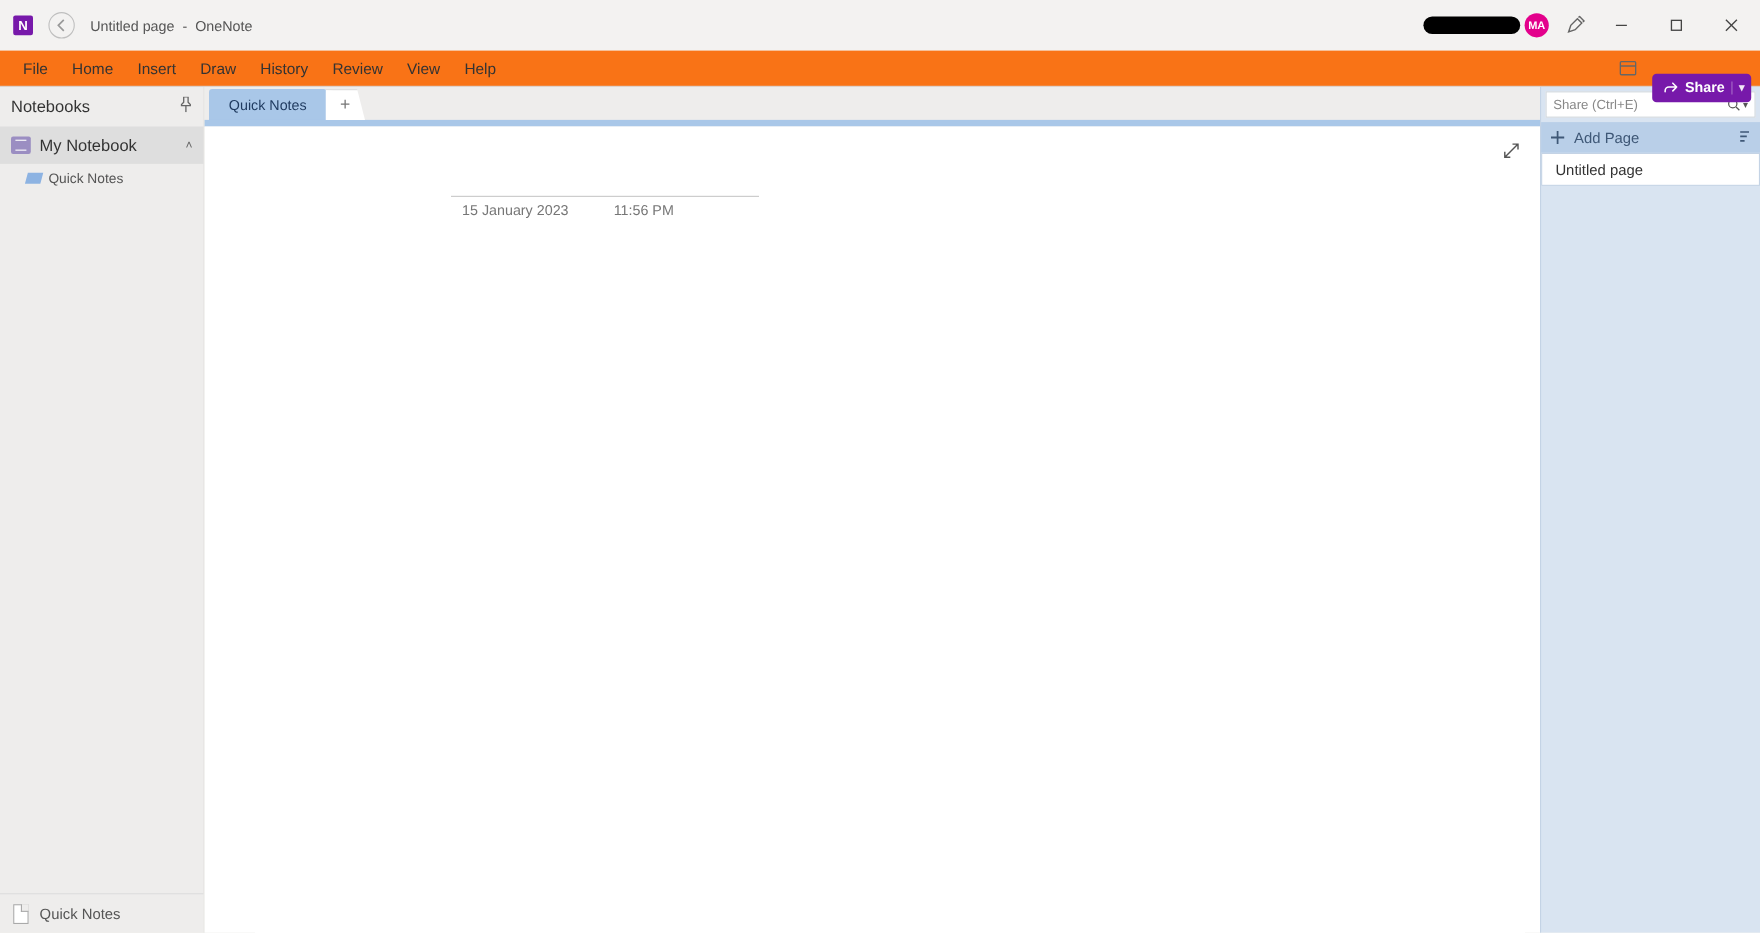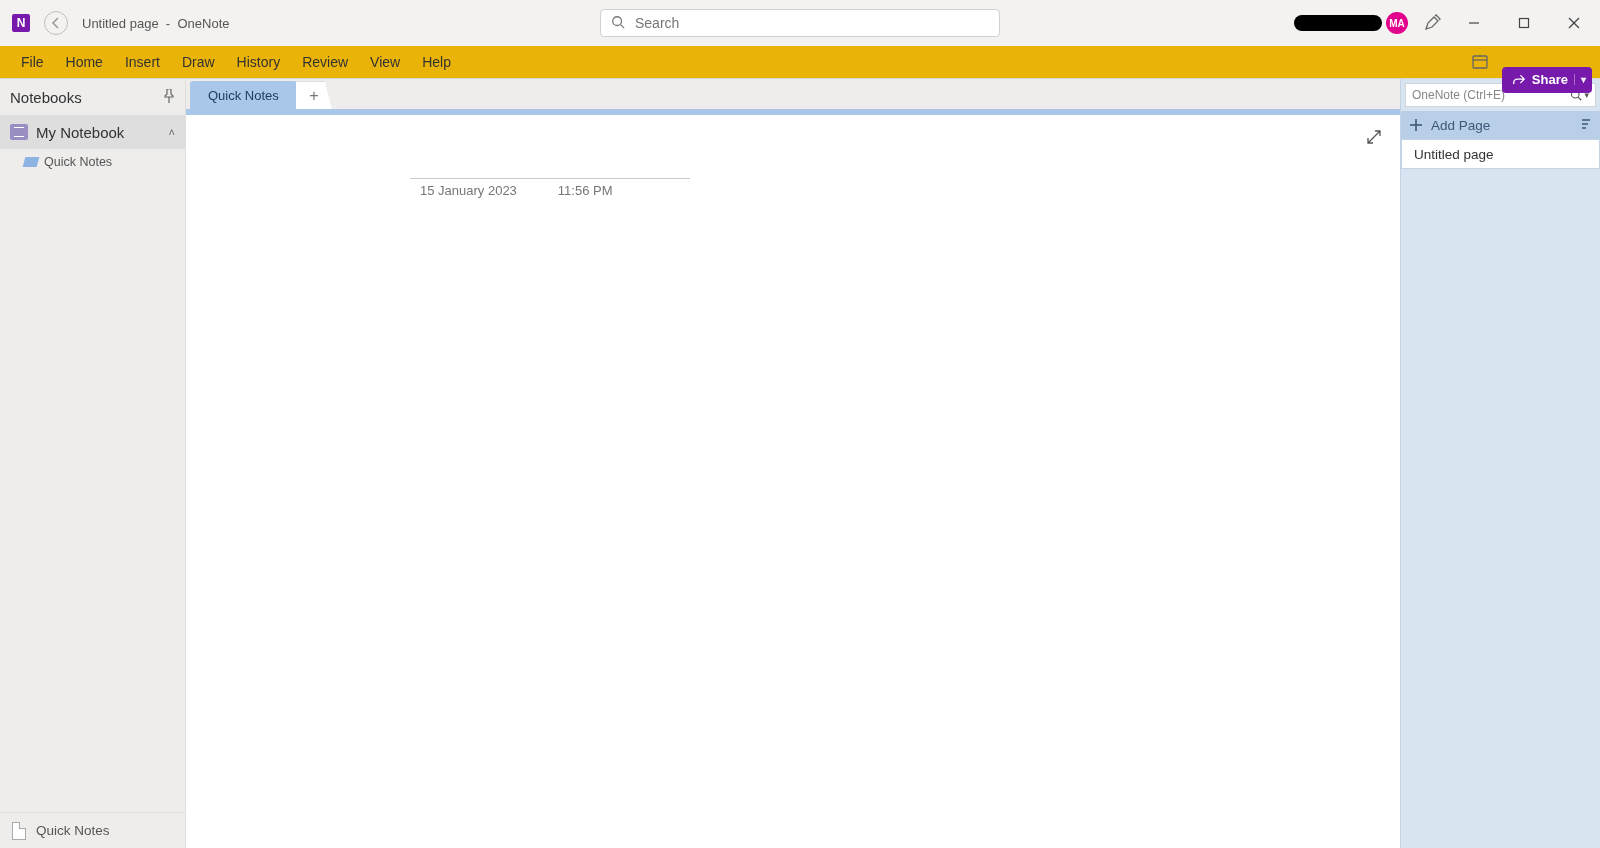--- a/index.html
+++ b/index.html
@@ -56,21 +56,21 @@
   }
   .pen-ic { width: 20px; height: 20px; color: #555; display:flex;align-items:center;justify-content:center; }
   .win-btn { width: 36px; height: 30px; display:flex;align-items:center;justify-content:center; color:#444; }
   .win-btn svg { stroke: #444; }
 
   
   .menubar {
     height: 33px;
     display: flex; align-items: center;
     border-bottom: 1px solid #d6d6d6;
-    background: #eab308;
+    background: #f97316;
     padding-left: 10px;
     position: relative;
   }
   .menu-item {
     padding: 0 11px; height: 100%;
     display:flex; align-items:center;
     font-size: 14px; color: #333;
   }
   .ribbon-right {
     position: absolute; right: 8px; top: 0; height: 100%;
@@ -221,29 +221,20 @@
     <svg width="12" height="12" viewBox="0 0 12 12">
         <path d="M8 1 3 6l5 5" fill="none" stroke="#999" stroke-width="1.5"></path>
       </svg>
   </div>
   <div class="title-text">
     <span>Untitled page</span>
     &nbsp;<span>-</span>&nbsp;
     <span>OneNote</span>
   </div>
 
-  <div class="search-wrap">
-    <span class="mag">
-      <svg width="14" height="14" viewBox="0 0 16 16">
-          <circle cx="7" cy="7" r="5" fill="none" stroke="#767676" stroke-width="1.5"></circle>
-          <line x1="11" y1="11" x2="15" y2="15" stroke="#767676" stroke-width="1.5"></line>
-        </svg>
-    </span>
-    <span>Search</span>
-  </div>
 
   <div class="title-right">
     <div class="redact"></div>
     <div class="avatar">MA</div>
     <div class="pen-ic">
       <svg width="18" height="18" viewBox="0 0 18 18">
           <path d="M3 15l2-6 6-6 4 4-6 6-6 2zM12 2l1-1 4 4-1 1" fill="none" stroke="#666" stroke-width="1.3"></path>
         </svg>
     </div>
     <div class="win-btn">
@@ -334,21 +325,21 @@
       <div class="title-input"></div>
       <div class="date-row">
         <span>15 January 2023</span>
         <span>11:56 PM</span>
       </div>
     </div>
   </div>
 
   <div class="sidebar-right">
     <div class="right-search">
-      <span>OneNote (Ctrl+E)</span>
+      <span>Share (Ctrl+E)</span>
       <span class="mag2">
         <svg width="12" height="12" viewBox="0 0 16 16">
             <circle cx="7" cy="7" r="5" fill="none" stroke="#555" stroke-width="1.5"></circle>
             <line x1="11" y1="11" x2="15" y2="15" stroke="#555" stroke-width="1.5"></line>
           </svg>
         <span style="font-size:9px;color:#555;">▾</span>
       </span>
     </div>
     <div class="add-page">
       <span class="left">

